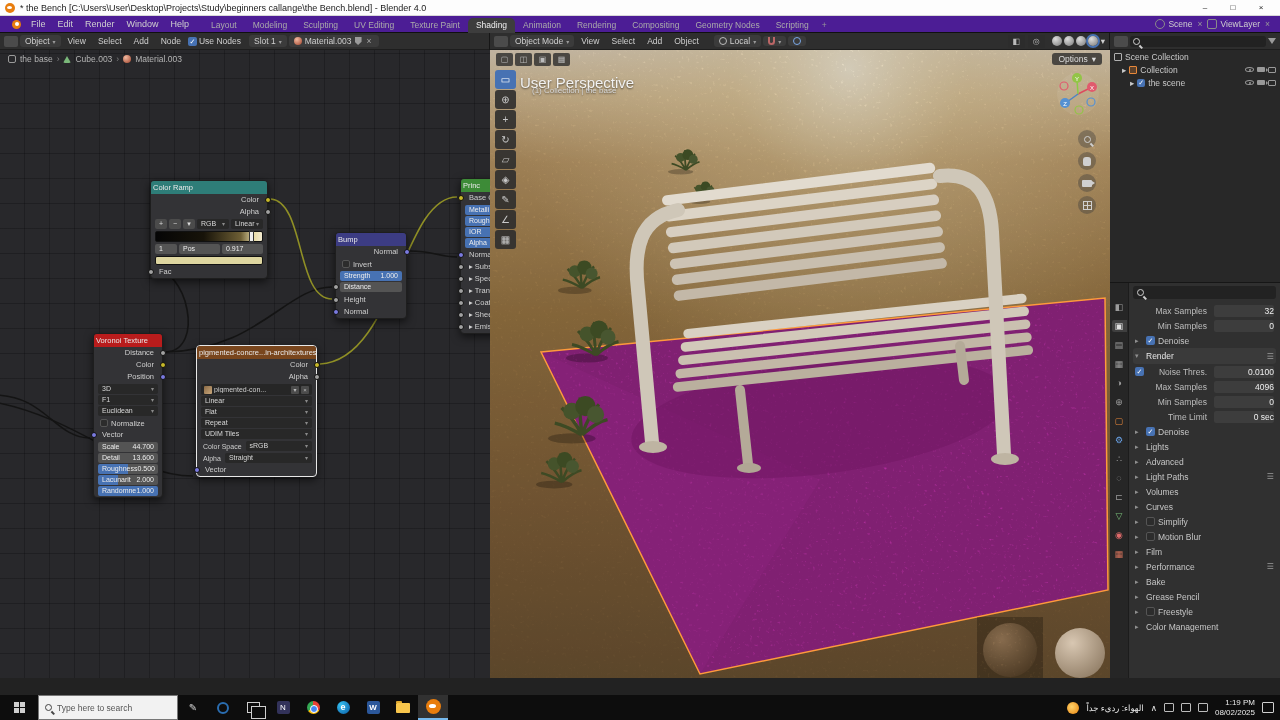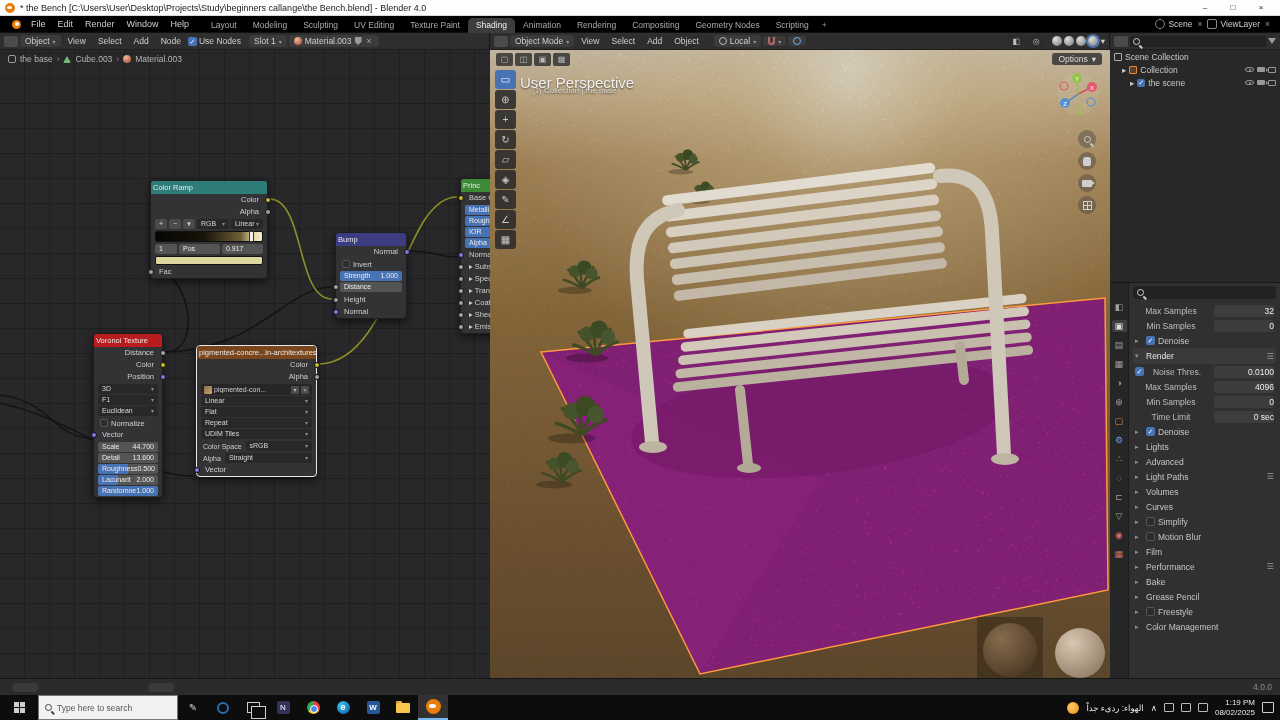--- a/index.html
+++ b/index.html
@@ -6,21 +6,21 @@
 html,body{width:1280px;height:720px;overflow:hidden;background:#222}
 #app{position:relative;width:1280px;height:720px;font-size:9px;color:#d0d0d0}
 i{font-style:normal}
 
 .titlebar{position:absolute;left:0;top:0;width:1280px;height:16px;background:#fdfdfd;display:flex;align-items:center;padding:0 5px;color:#1a1a1a;font-size:9px;border-bottom:1px solid #d8d8d8}
 .blend-mini{width:10px;height:10px;border-radius:50%;background:#e87d0d;position:relative;margin-right:5px;flex:none}
 .blend-mini::after{content:"";position:absolute;left:2px;top:3px;width:5px;height:3px;border-radius:50%;background:#fff}
 .win-btns{margin-left:auto;display:flex;gap:0;color:#222}
 .win-btns span{width:28px;text-align:center;font-size:8px;cursor:default}
 
-.menubar{position:absolute;left:0;top:16px;width:1280px;height:17px;background:#000000;display:flex;align-items:center;padding:0 4px;color:#cfcfcf;border-bottom:1px solid #101010}
+.menubar{position:absolute;left:0;top:16px;width:1280px;height:17px;background:#4c1d95;display:flex;align-items:center;padding:0 4px;color:#cfcfcf;border-bottom:1px solid #101010}
 .blogo{width:13px;height:9px;margin:0 4px;position:relative}
 .blogo::before{content:"";position:absolute;width:9px;height:9px;border-radius:50%;background:#e87d0d;right:0}
 .blogo::after{content:"";position:absolute;width:4px;height:4px;border-radius:50%;background:#fff;right:2px;top:2px}
 .menu{padding:0 6px;white-space:nowrap}
 .tabs{display:flex;margin-left:8px;align-items:flex-end;height:17px}
 .tab{padding:2px 8px 3px;border-radius:5px 5px 0 0;color:#ababab;white-space:nowrap;font-size:8.5px}
 .tab.active{background:#3d3d3d;color:#efefef}
 .tab.addtab{color:#9a9a9a;padding:2px 5px 3px}
 .scenegrp{margin-left:auto;display:flex;align-items:center;gap:3px;padding-right:4px;font-size:8.5px}
 .sg-ico{width:10px;height:10px;border:1px solid #8a8a8a;border-radius:2px;flex:none}
@@ -116,21 +116,21 @@
 .i-box{width:8px;height:8px;border:1px solid #b0b0b0;border-radius:1px}
 .i-box.orange{border-color:#e8883a;background:#e8883a44}
 .props{position:absolute;left:0;top:250px;width:170px;height:395px;background:#303030;display:flex}
 .pstrip{width:19px;background:#262626;border-right:1px solid #1c1c1c;display:flex;flex-direction:column;align-items:center;padding-top:18px;gap:7px}
 .ptab{width:15px;height:12px;border-radius:2px 0 0 2px;font-size:9px;line-height:12px;text-align:center;color:#9c9c9c}
 .ptab.active{background:#3f3f3f;color:#e0e0e0}
 .pcontent{flex:1;padding:3px 4px;overflow:hidden}
 .psearch{height:13px;background:#222;border-radius:3px;display:flex;align-items:center;gap:3px;padding:0 4px;margin-bottom:4px}
 .prow{display:flex;align-items:center;gap:3px;height:15px;color:#c6c6c6;font-size:8.5px;padding:0 2px}
 .prow .c{color:#8f8f8f;font-size:7px;width:8px}
-.prow .k{flex:1;text-align:center;padding-right:4px;color:#bdbdbd}
+.prow .k{flex:1;text-align:right;padding-right:4px;color:#bdbdbd}
 .prow .v{width:60px;background:#3d3d3d;border-radius:2px;text-align:right;color:#efefef;height:12px;line-height:12px}
 .prow.hdr{background:#3a3a3a;border-radius:3px;height:16px;color:#e6e6e6}
 .prow .mi{margin-left:auto;color:#9a9a9a;font-size:8px}
 .prow .lbl{white-space:nowrap}
 
 .statusbar{position:absolute;left:0;top:678px;width:1280px;height:17px;background:#2b2b2b;border-top:1px solid #151515;display:flex;align-items:center;color:#8d8d8d;font-size:8.5px}
 .sb-hint{width:26px;height:9px;border-radius:4px;background:#3a3a3a;margin-left:12px}
 .sb-ver{margin-left:auto;padding-right:8px}
 .taskbar{position:absolute;left:0;top:695px;width:1280px;height:25px;background:#0d0d0d;display:flex;align-items:center;color:#e8e8e8}
 .start{width:38px;height:25px;display:flex;align-items:center;justify-content:center}
@@ -756,25 +756,20 @@
             <span class="lbl">Freestyle</span>
           </div>
         <div class="prow">
             <span class="c">▸</span>
             <span class="lbl">Color Management</span>
           </div>
       </div>
     </div>
   </div>
 
-  <div class="statusbar">
-    <span class="sb-hint"></span>
-    <span class="sb-hint" style="margin-left:110px"></span>
-    <span class="sb-ver">4.0.0</span>
-  </div>
 
 
   <div class="taskbar">
     <div class="start">
         <span class="winlogo">
           <i></i>
           <i></i>
           <i></i>
           <i></i>
         </span>

